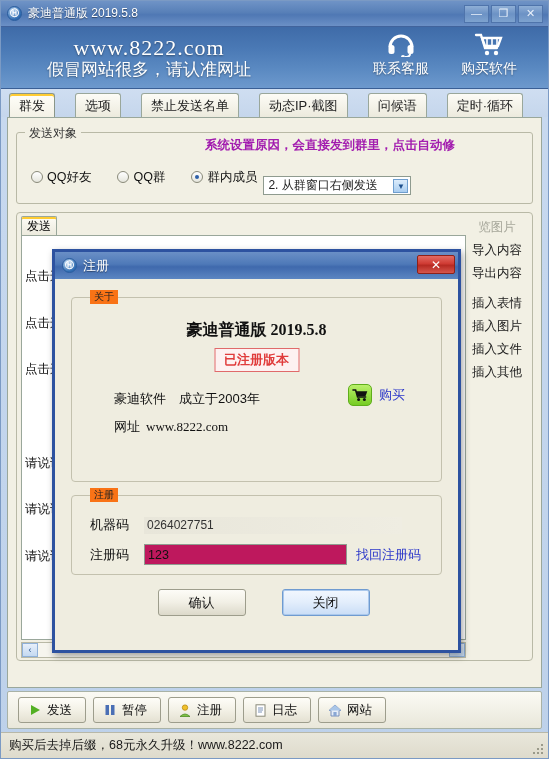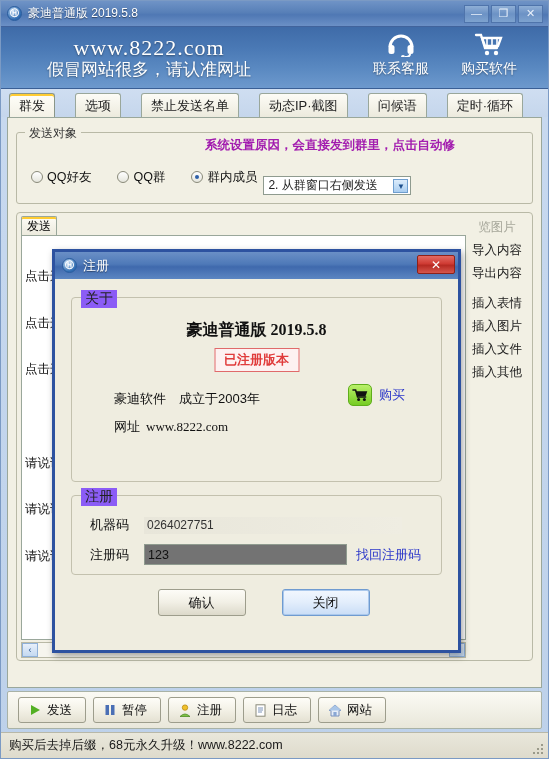--- a/index.html
+++ b/index.html
@@ -302,22 +302,22 @@
     color: #fff; font-size: 12px; font-weight: bold;
     display: flex; align-items: center; justify-content: center;
   }
   #dlg-body { flex: 1 1 auto; position: relative; padding: 10px 14px; }
 
   .dgroup {
     position: absolute;
     border: 1px solid #c3c1ae; border-radius: 4px;
   }
   .dgroup > .dgtitle {
-    position: absolute; top: -8px; left: 9px;
-    background: #8b5cf6; padding: 0 4px; font-size: 14px; color: #222;
+    position: absolute; top: -8px; left: 18px;
+    background: #f97316; padding: 0 4px; font-size: 10px; color: #222;
   }
   #dg-about { left: 16px; top: 18px; right: 16px; height: 185px; }
   #dg-reg   { left: 16px; top: 216px; right: 16px; height: 80px; }
 
   #about-version {
     position: absolute; left: 0; right: 0; top: 22px;
     text-align: center; font-size: 16px; font-weight: bold; color: #111;
     font-family: "Liberation Serif","DejaVu Serif", serif;
   }
   #about-status {
@@ -355,21 +355,21 @@
   .dfield .flbl { font-size: 13px; color: #111; width: 48px; }
   #machine-value {
     margin-left: 6px; width: 258px; height: 17px;
     background: linear-gradient(to right,#e8e6da,#efede2);
     font-size: 12px; color: #333;
     display: flex; align-items: center; padding-left: 3px;
     font-family: "Liberation Sans", sans-serif;
   }
   #regcode-input {
     margin-left: 6px; width: 203px; height: 21px;
-    border: 1px solid #8f9b8f; background: #737373;
+    border: 1px solid #8f9b8f; background: #be185d;
     font-size: 12.5px; color: #111; padding: 0 3px;
     font-family: "Liberation Sans", sans-serif;
   }
   #recover-link {
     margin-left: 9px; font-size: 13px; color: #2b36c9; white-space: nowrap;
   }
 
   #dlg-buttons {
     position: absolute; left: 0; right: 0; top: 310px;
     display: flex; justify-content: center; gap: 36px; margin-left: 14px;

